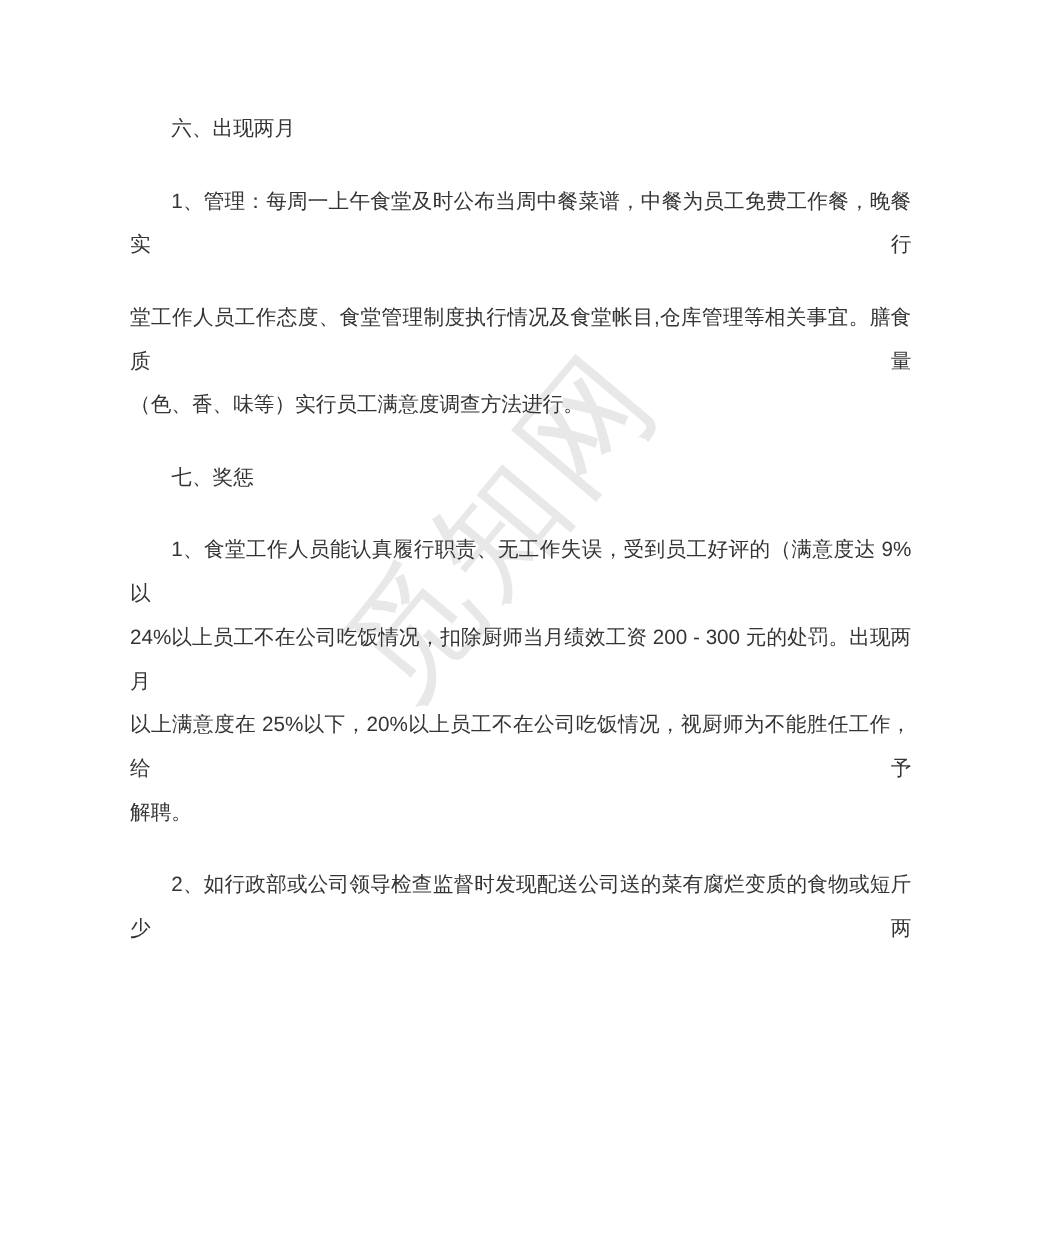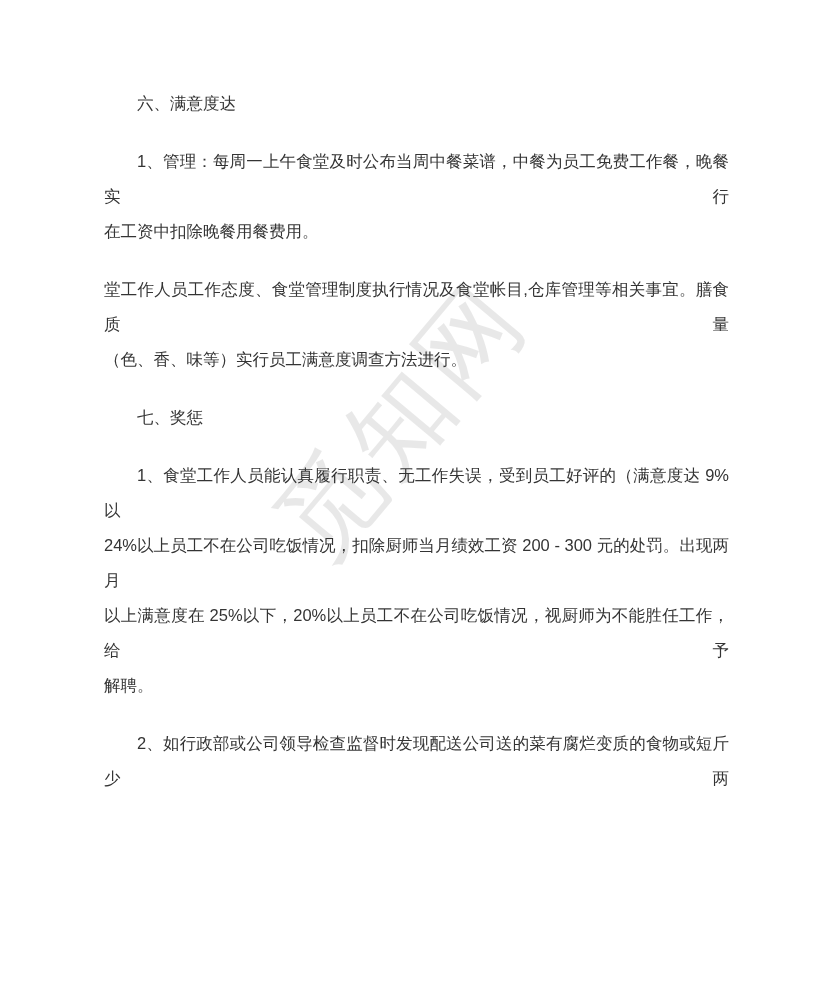--- a/index.html
+++ b/index.html
@@ -52,25 +52,24 @@
     text-align-last: justify;
   }
 </style>
 </head>
 <body>
 
 <div class="watermark">觅知网</div>
 
 <div class="doc">
 
-  <div class="block line indent">六、满意度达</div>
+  <div class="block line indent">六、出现两月</div>
 
   <div class="block">
     <div class="line indent just">1、管理：每周一上午食堂及时公布当周中餐菜谱，中餐为员工免费工作餐，晚餐实行</div>
-    <div class="line">在工资中扣除晚餐用餐费用。</div>
   </div>
 
   <div class="block">
     <div class="line just">堂工作人员工作态度、食堂管理制度执行情况及食堂帐目,仓库管理等相关事宜。膳食质量</div>
     <div class="line">（色、香、味等）实行员工满意度调查方法进行。</div>
   </div>
 
   <div class="block line indent">七、奖惩</div>
 
   <div class="block">

